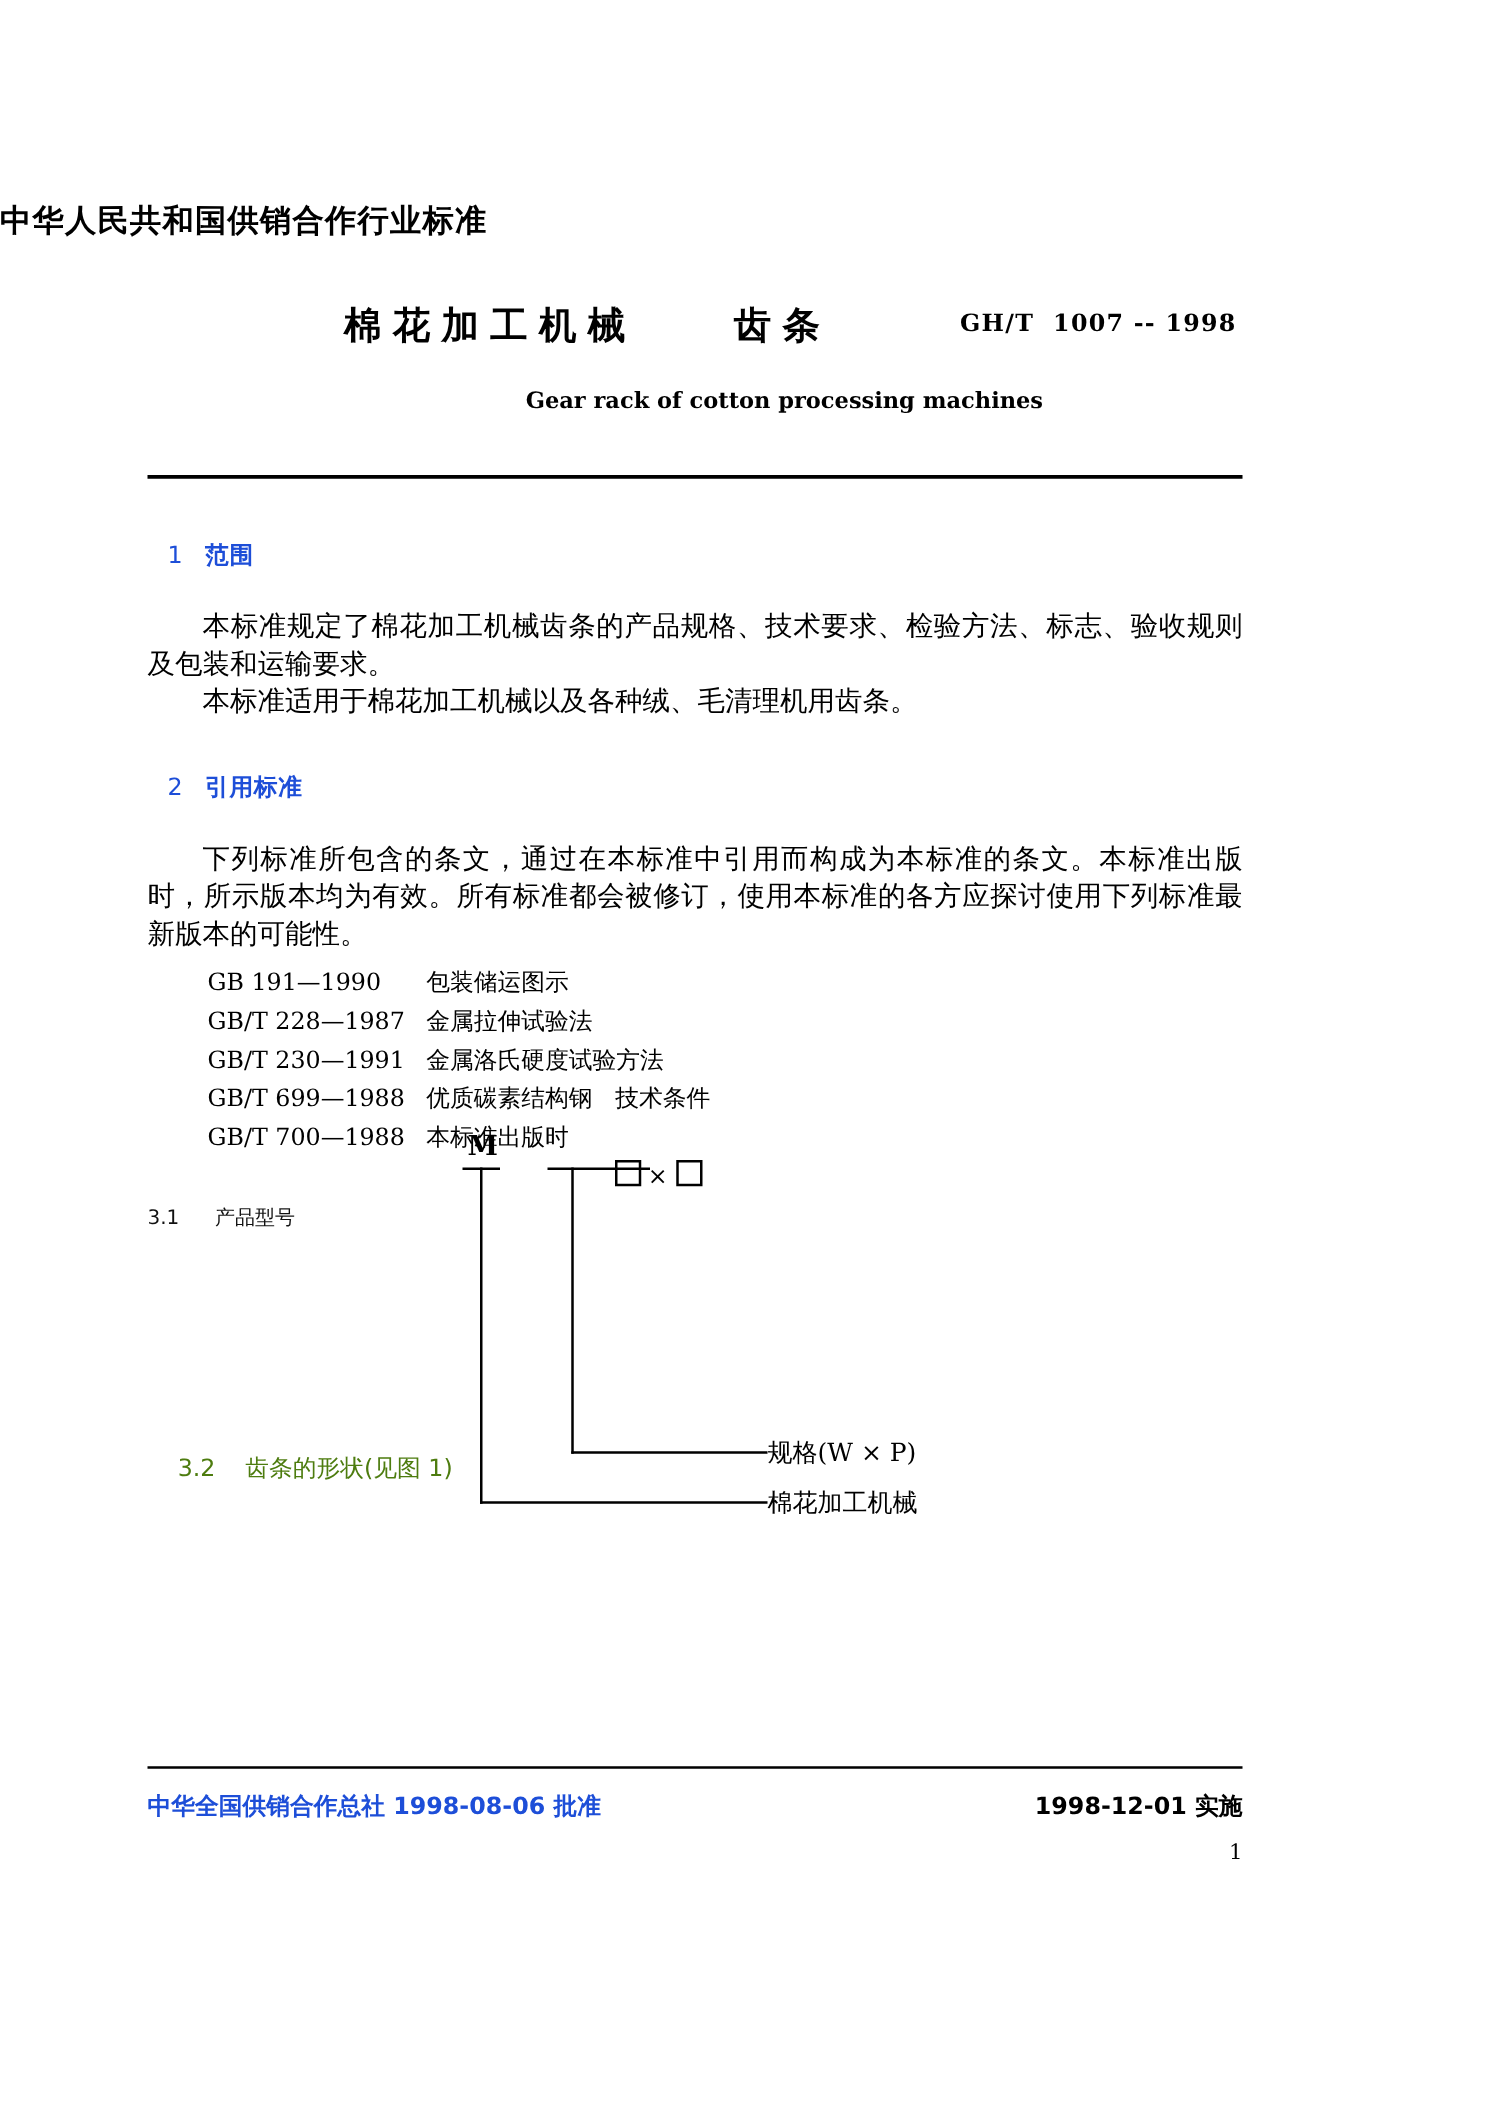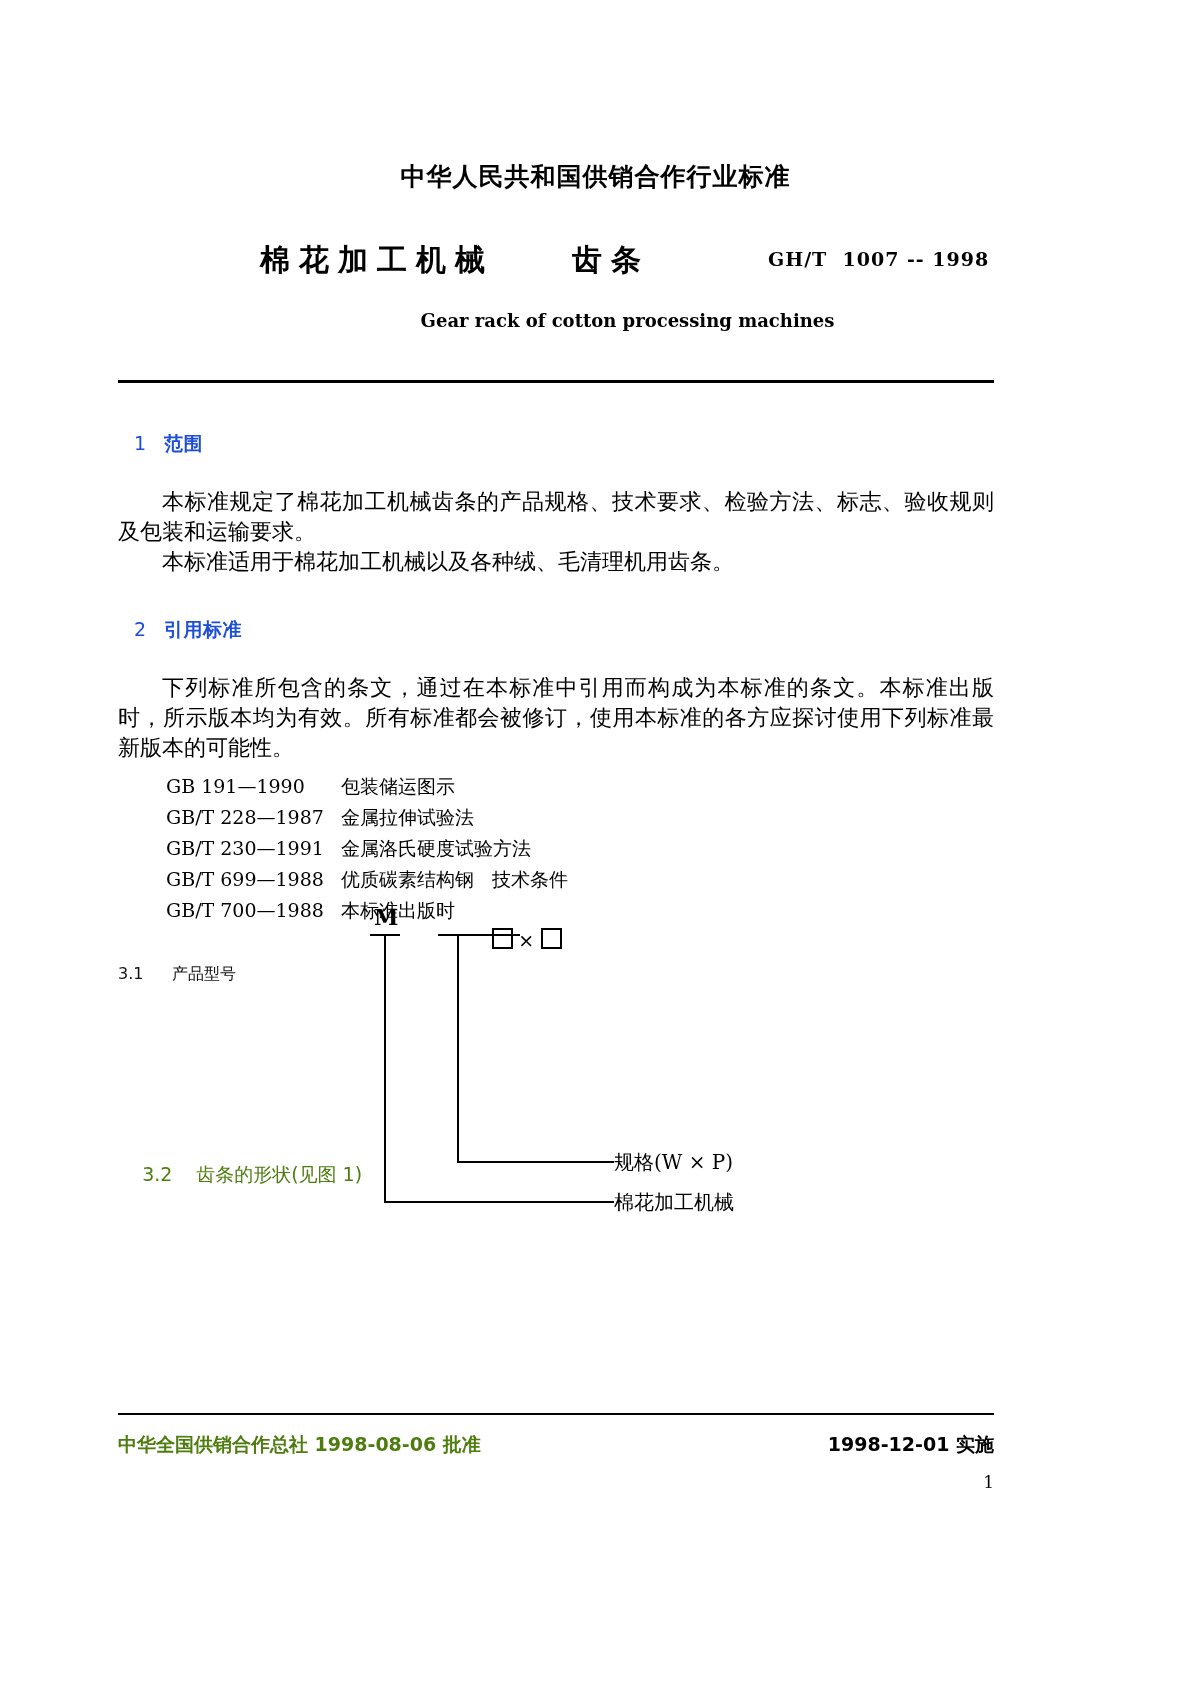--- a/index.html
+++ b/index.html
@@ -18,21 +18,21 @@
     background: #ffffff;
     overflow: hidden;
   }
 
   
   .masthead {
     position: absolute;
     left: 0;
     top: 160px;
     width: 1191px;
-    text-align: center;
+    text-align: left;
   }
   .org-line {
     font-family: "DejaVu Sans", "Liberation Sans", sans-serif;
     font-weight: 700;
     font-size: 25px;
     letter-spacing: 1px;
     color: #000;
   }
 
   .title-row {
@@ -40,21 +40,21 @@
     left: 0;
     top: 240px;
     width: 1191px;
     height: 48px;
   }
   .doc-title {
     position: absolute;
     left: 245px;
     top: 0;
     width: 420px;
-    text-align: center;
+    text-align: right;
     font-family: "DejaVu Sans", "Liberation Sans", sans-serif;
     font-weight: 700;
     font-size: 30px;
     letter-spacing: 9px;
     white-space: pre;
     color: #000;
   }
   .std-number {
     position: absolute;
     left: 768px;
@@ -263,21 +263,21 @@
   }
 
   
   .footer-left {
     position: absolute;
     left: 118px;
     top: 1432px;
     font-family: "DejaVu Sans", "Liberation Sans", sans-serif;
     font-weight: 700;
     font-size: 19px;
-    color: #4d7c0f;
+    color: #1d4ed8;
     white-space: pre;
   }
   .footer-right {
     position: absolute;
     right: 197px;
     top: 1432px;
     font-family: "DejaVu Sans", "Liberation Sans", sans-serif;
     font-weight: 700;
     font-size: 19px;
     color: #000;

